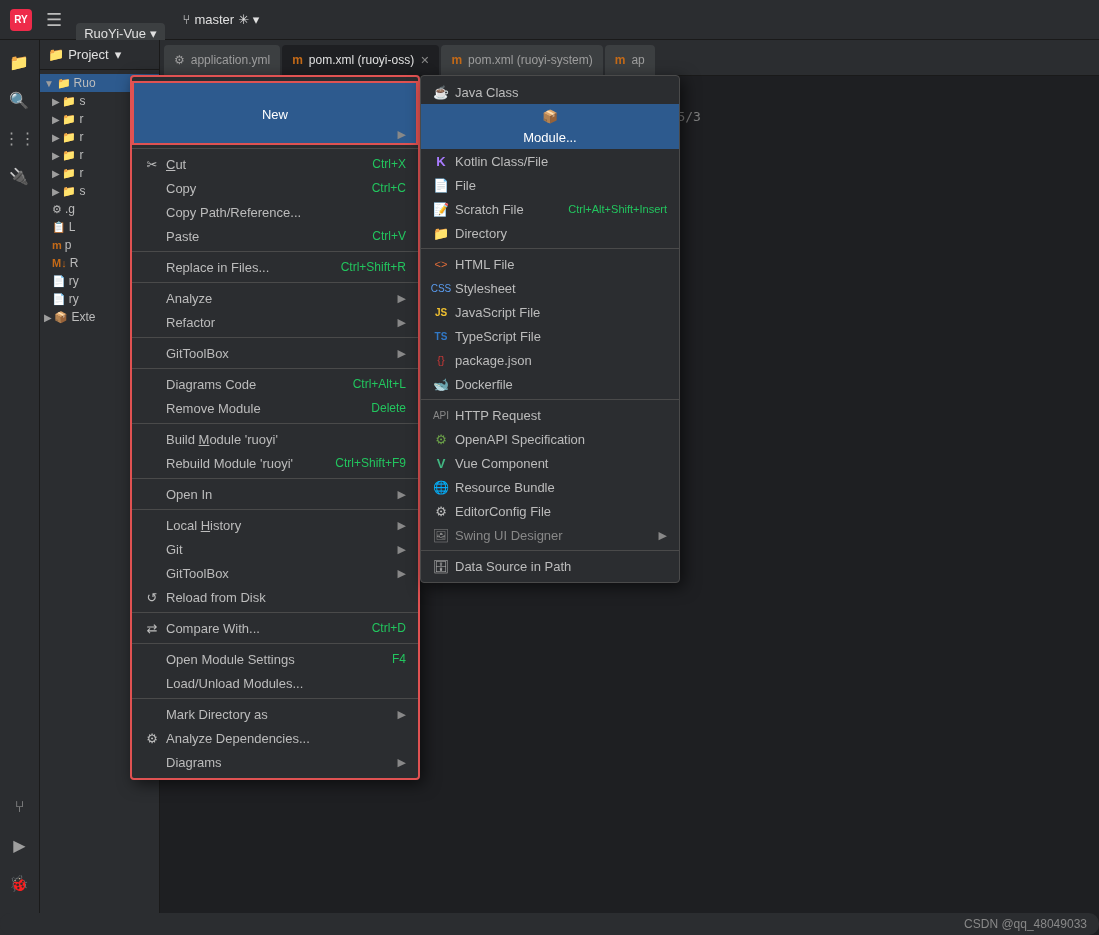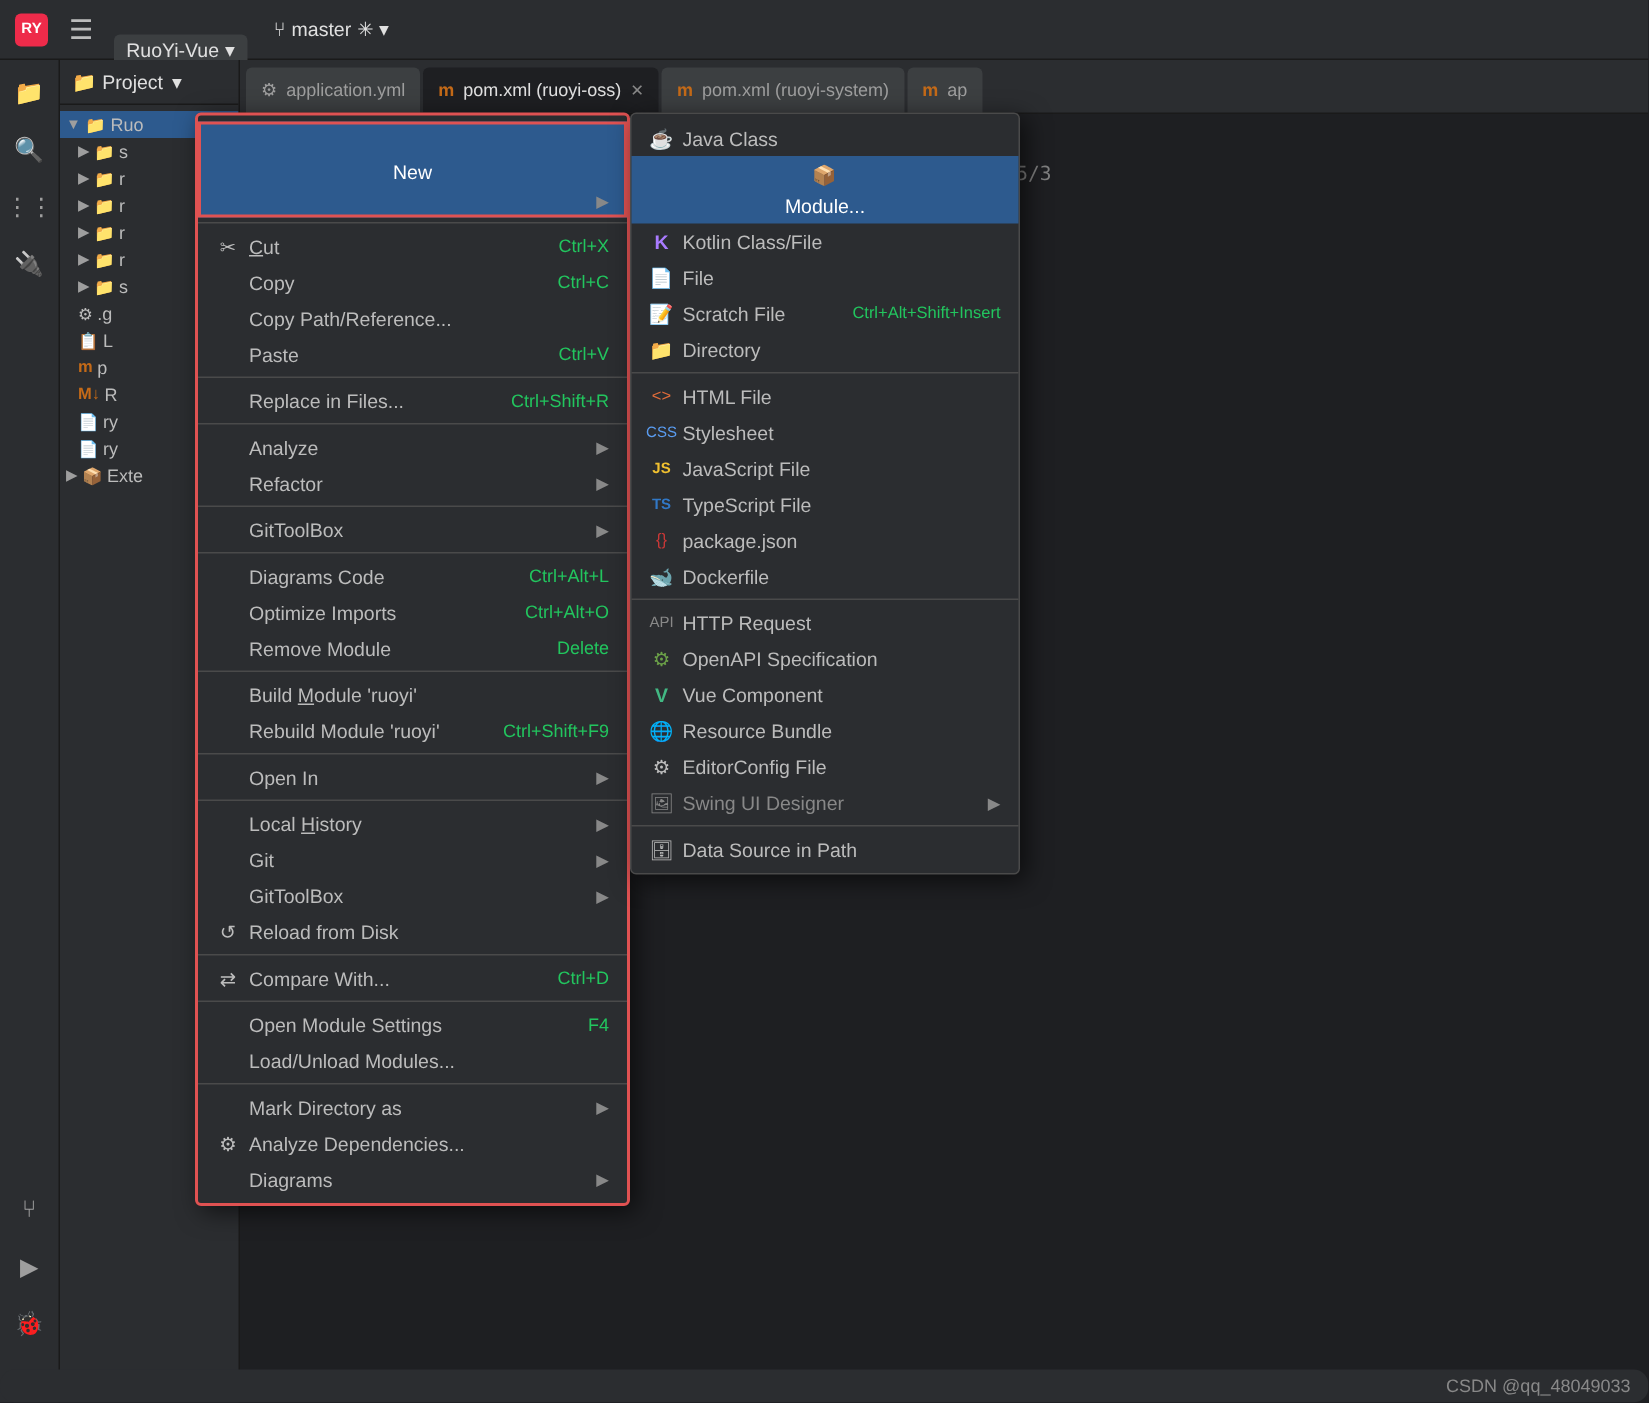--- a/index.html
+++ b/index.html
@@ -534,25 +534,20 @@
     <span class="menu-arrow">▶</span>
   </div>
   <div class="menu-separator"></div>
   <div class="menu-item">
     <span class="menu-item-icon"></span>
     <span>Diagrams Code</span>
     <span class="menu-shortcut">Ctrl+Alt+L</span>
   </div>
   <div class="menu-item">
     <span class="menu-item-icon"></span>
-    <span>Optimize Imports</span>
-    <span class="menu-shortcut">Ctrl+Alt+O</span>
-  </div>
-  <div class="menu-item">
-    <span class="menu-item-icon"></span>
     <span>Remove Module</span>
     <span class="menu-shortcut">Delete</span>
   </div>
   <div class="menu-separator"></div>
   <div class="menu-item">
     <span class="menu-item-icon"></span>
     <span>Build <span class="underline">M</span>odule 'ruoyi'</span>
   </div>
   <div class="menu-item">
     <span class="menu-item-icon"></span>

